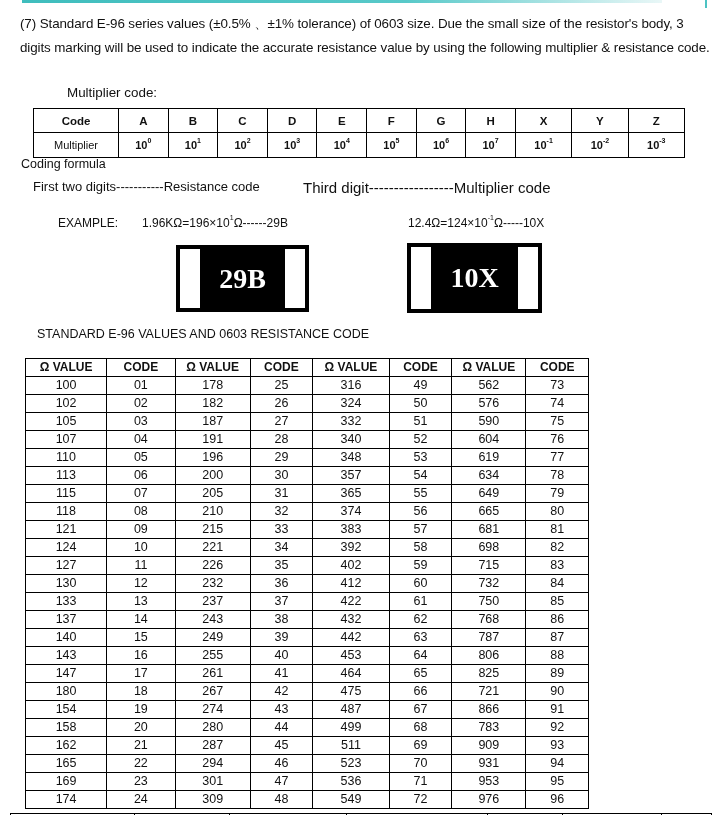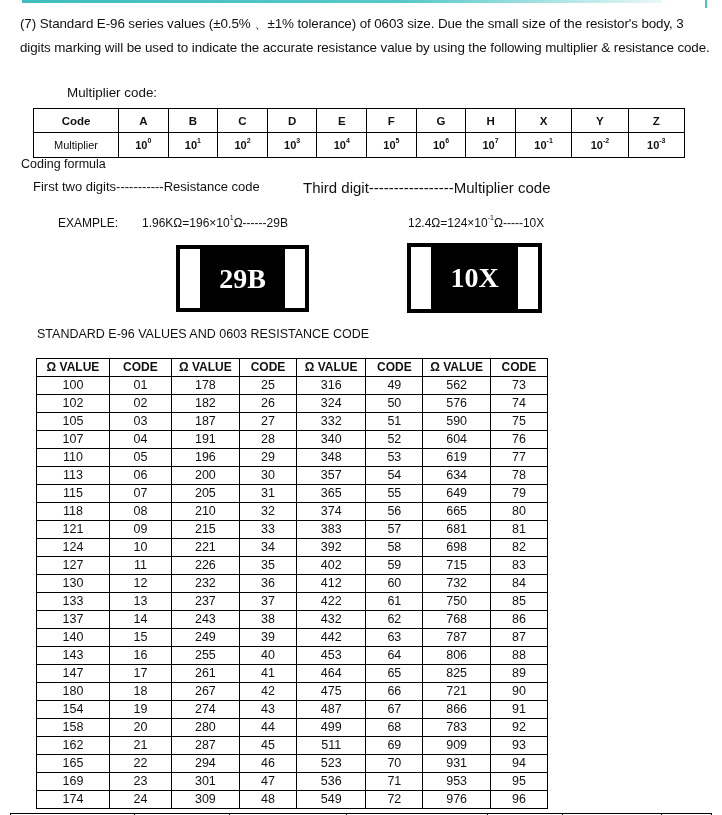--- a/index.html
+++ b/index.html
@@ -24,21 +24,21 @@
   .ex1 { position:absolute; left:142px; top:216px; font-size:12px; }
   .ex2 { position:absolute; left:408px; top:216px; font-size:12px; }
   .chip { position:absolute; background:#000; border:2px solid #000; }
   .chip .pad { position:absolute; top:2px; bottom:2px; width:20px; background:#fff; }
   .chip .pad.l { left:2px; } .chip .pad.r { right:2px; }
   .chip .mark { position:absolute; left:0; right:0; top:0; bottom:0; display:flex; align-items:center; justify-content:center;
                 color:#fff; font-family:"Liberation Serif", serif; font-weight:bold; font-size:28px; }
   .chip1 { left:176px; top:245px; width:129px; height:63px; }
   .chip2 { left:407px; top:243px; width:131px; height:66px;text-align:center; }
   .e96-title { position:absolute; left:37px; top:327px; font-size:12.5px; }
-  .vtable { left:36px; top:358px; width:512px; font-size:12px; }
+  .vtable { left:25px; top:358px; width:564px; font-size:12px; }
   .vtable td, .vtable th { border:1px solid #000; text-align:center; padding:0; height:17px; line-height:17px; }
   .vtable th { font-weight:bold; font-size:12px; }
   .vtable col.c1 { width:94px; } .vtable col.c2 { width:79px; }
   .vtable col.c3 { width:86px; } .vtable col.c4 { width:71px; }
   .vtable col.c5 { width:88px; } .vtable col.c6 { width:71px; }
   .vtable col.c7 { width:85px; } .vtable col.c8 { width:71px; }
   .vtable td { font-size:12.5px; }
   .nexttable { position:absolute; left:10px; top:813px; width:700px; height:6px; border:1px solid #000; border-bottom:none; }
   .nexttable span { position:absolute; top:0; bottom:0; border-left:1px solid #000; }
 </style>

